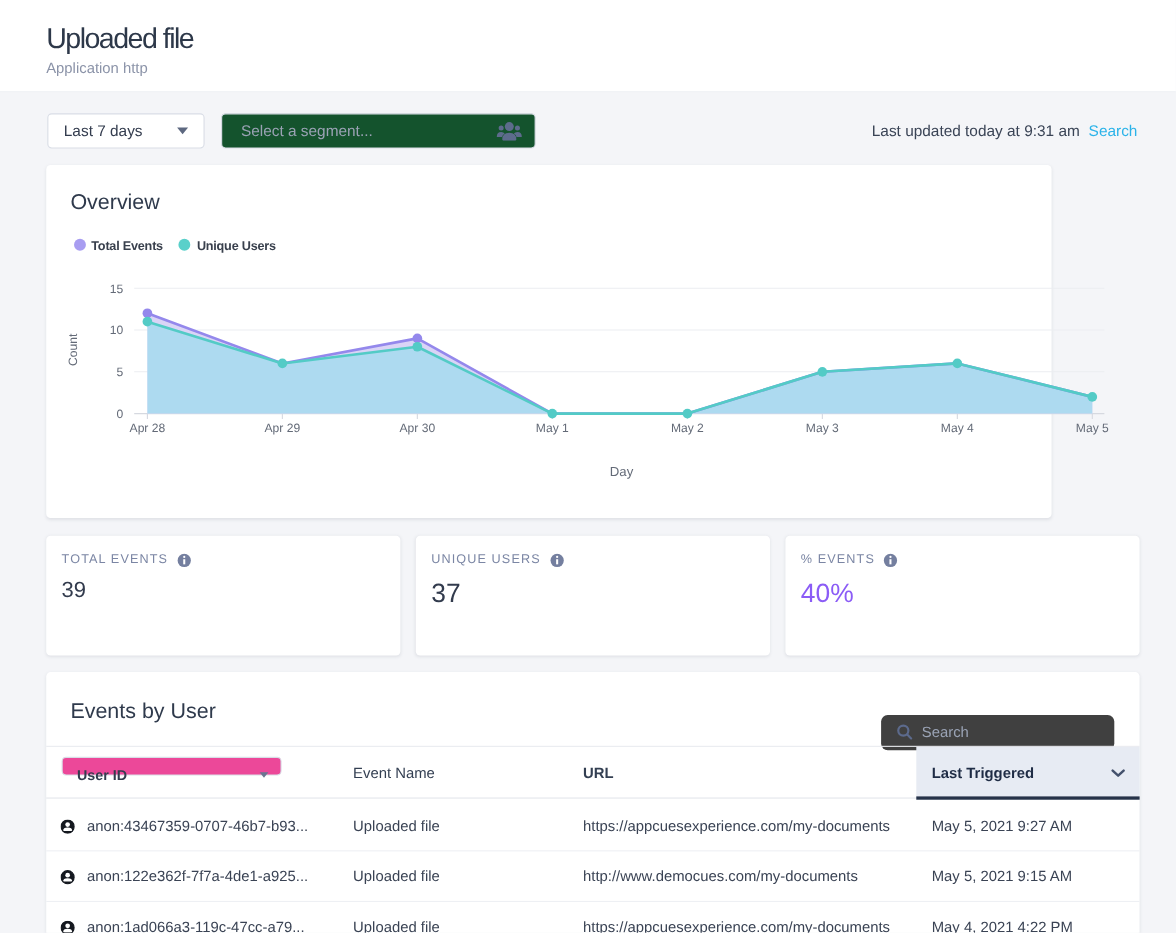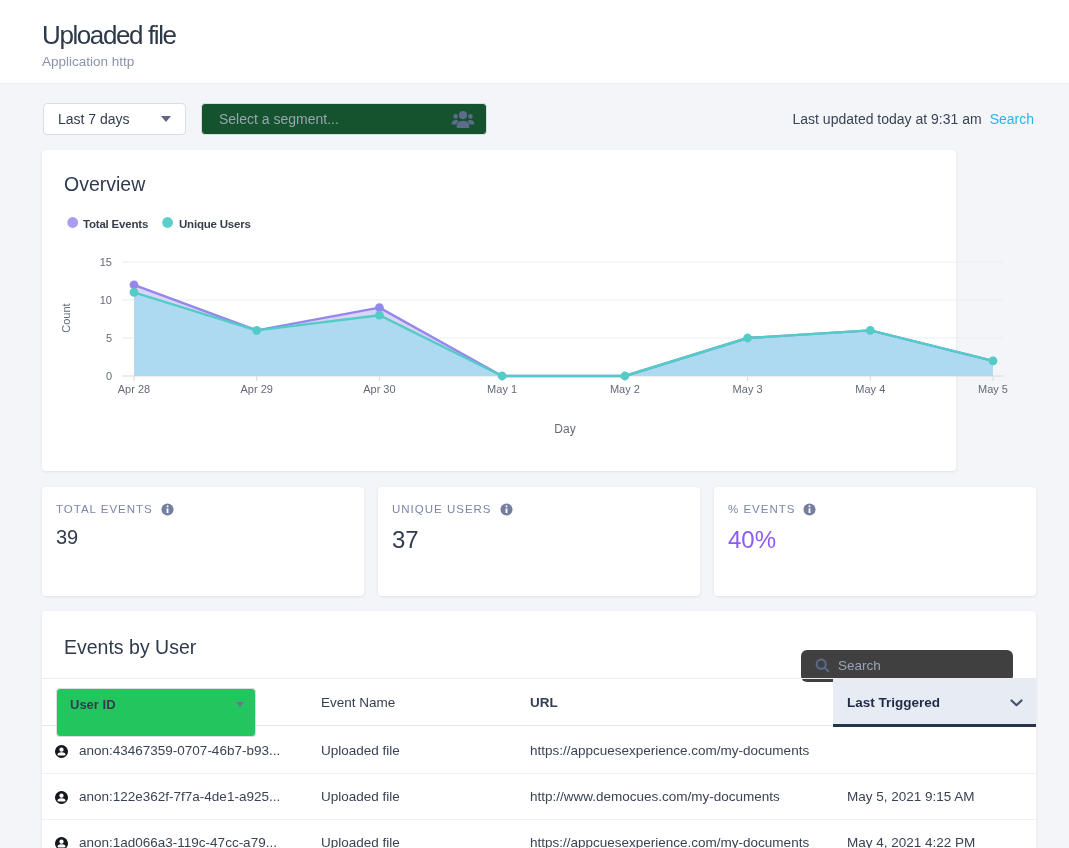--- a/index.html
+++ b/index.html
@@ -143,21 +143,21 @@
   <div class="abs" style="left:759px;top:39px;width:212px;height:32px;background:#404040;border-radius:6px;">
     <svg class="abs" style="left:14px;top:8px;" width="15" height="15" viewBox="0 0 15 15">
       <circle cx="6.2" cy="6.2" r="4.6" fill="none" stroke="#5c6a8c" stroke-width="2"></circle>
       <line x1="9.8" y1="9.8" x2="13.3" y2="13.3" stroke="#5c6a8c" stroke-width="2" stroke-linecap="round"></line>
     </svg>
     <div class="abs" style="left:37px;top:0;line-height:31px;font-size:13.5px;color:#9aa3b5;">Search</div>
   </div>
 
   <div class="abs" style="left:0;top:67px;width:994px;height:48px;border-top:1px solid #e9ebf0;border-bottom:1px solid #e3e6ec;">
     <div class="abs" style="left:791px;top:0;width:203px;height:48px;background:#e7ebf3;border-bottom:3px solid #263349;"></div>
-    <div class="abs" style="left:14px;top:9px;width:200px;height:49px;background:#22c55e;border:1px solid #d9dde6;border-radius:4px;">
+    <div class="abs" style="left:14px;top:9px;width:200px;height:17px;background:#ec4899;border:1px solid #d9dde6;border-radius:4px;">
       <div class="abs" style="left:13px;top:0;line-height:31px;font-size:13px;font-weight:bold;color:#333c4e;">User ID</div>
       <div class="abs" style="right:11px;top:13px;width:0;height:0;border-left:4.8px solid transparent;border-right:4.8px solid transparent;border-top:5.4px solid #6a7590;"></div>
     </div>
     <div class="abs" style="left:279px;top:0;line-height:47px;font-size:13.5px;font-weight:normal;color:#333f52;">Event Name</div>
     <div class="abs" style="left:488px;top:0;line-height:47px;font-size:13.5px;font-weight:bold;color:#333f52;">URL</div>
     <div class="abs" style="left:805px;top:0;line-height:47px;font-size:13.5px;font-weight:bold;color:#1f2c45;">Last Triggered</div>
     <svg class="abs" style="left:968px;top:20px;" width="13" height="8" viewBox="0 0 13 8">
       <path d="M1.5 1.5 L6.5 6.2 L11.5 1.5" fill="none" stroke="#44516c" stroke-width="2.2" stroke-linecap="round" stroke-linejoin="round"></path>
     </svg>
   </div>
@@ -165,20 +165,21 @@
   <div class="abs" style="left:0;top:117px;width:994px;height:46px;border-bottom:1px solid #eef0f4;">
     <svg class="abs" style="left:12.5px;top:16.5px;" width="13" height="13" viewBox="0 0 14 14">
       <circle cx="7" cy="7" r="6.4" fill="#14181f"></circle>
       <circle cx="7" cy="5" r="2.3" fill="#fff"></circle>
       <path d="M2.5 11.2 q0 -3.3 4.5 -3.3 q4.5 0 4.5 3.3 z" fill="#fff"></path>
       <circle cx="7" cy="7" r="6.4" fill="none" stroke="#14181f" stroke-width="1.2"></circle>
     </svg>
     <div class="abs" style="left:37px;top:0;line-height:46px;font-size:13.5px;color:#3a4354;">anon:43467359-0707-46b7-b93...</div>
     <div class="abs" style="left:279px;top:0;line-height:46px;font-size:13.5px;color:#3a4354;">Uploaded file</div>
     <div class="abs" style="left:488px;top:0;line-height:46px;font-size:13.5px;color:#3a4354;">https://appcuesexperience.com/my-documents</div>
+    <div class="abs" style="left:805px;top:0;line-height:46px;font-size:13.5px;color:#3a4354;">May 5, 2021 9:27 AM</div>
   </div>
   <div class="abs" style="left:0;top:163px;width:994px;height:46px;border-bottom:1px solid #eef0f4;">
     <svg class="abs" style="left:12.5px;top:16.5px;" width="13" height="13" viewBox="0 0 14 14">
       <circle cx="7" cy="7" r="6.4" fill="#14181f"></circle>
       <circle cx="7" cy="5" r="2.3" fill="#fff"></circle>
       <path d="M2.5 11.2 q0 -3.3 4.5 -3.3 q4.5 0 4.5 3.3 z" fill="#fff"></path>
       <circle cx="7" cy="7" r="6.4" fill="none" stroke="#14181f" stroke-width="1.2"></circle>
     </svg>
     <div class="abs" style="left:37px;top:0;line-height:46px;font-size:13.5px;color:#3a4354;">anon:122e362f-7f7a-4de1-a925...</div>
     <div class="abs" style="left:279px;top:0;line-height:46px;font-size:13.5px;color:#3a4354;">Uploaded file</div>

